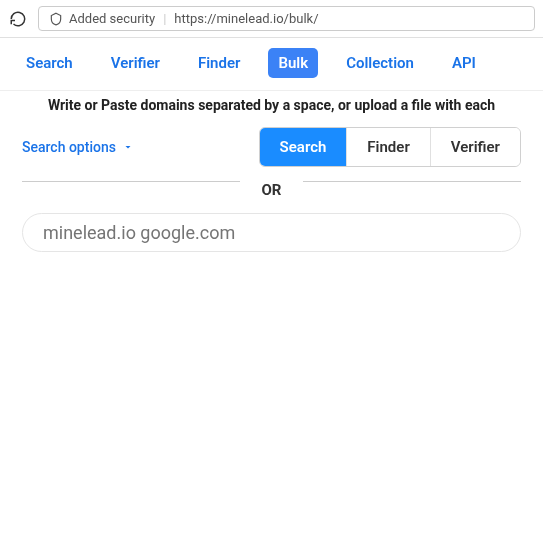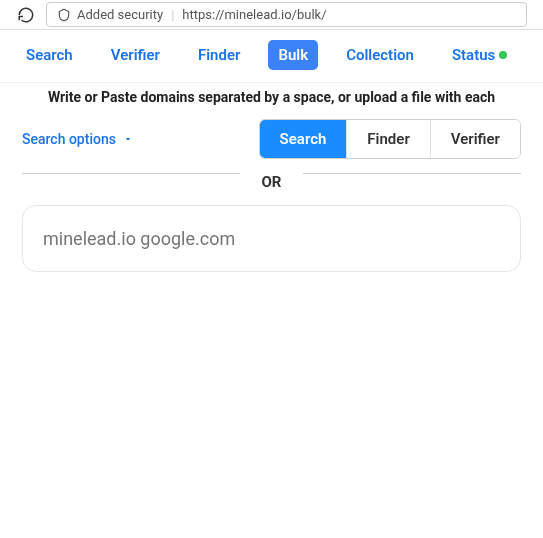--- a/index.html
+++ b/index.html
@@ -1,18 +1,18 @@
 <!DOCTYPE html>
 <html><head>
 <meta charset="utf-8">
 <style>
 * { margin: 0; padding: 0; box-sizing: border-box; font-family: -apple-system, BlinkMacSystemFont, "Segoe UI", Roboto, Arial, sans-serif; }
 body { width: 543px; height: 538px; overflow: hidden; background: #fff; }
 
-.browser-bar { display: flex; align-items: center; padding: 6px 16px; gap: 10px; border-bottom: 1px solid #e0e0e0; height: 30px; }
+.browser-bar { display: flex; align-items: center; padding: 6px 8px; gap: 10px; border-bottom: 1px solid #e0e0e0; height: 38px; }
 .reload-icon { width: 20px; height: 20px; display: flex; align-items: center; justify-content: center; color: #333; cursor: pointer; }
 .url-bar { flex: 1; display: flex; align-items: center; gap: 8px; padding: 4px 10px; border: 1px solid #ccc; border-radius: 4px; background: #fff; font-size: 13px; color: #555; }
 .url-security { display: flex; align-items: center; gap: 6px; color: #555; }
 .url-sep { color: #ccc; }
 .url-text { color: #555; }
 
 .nav-tabs { display: flex; align-items: center; gap: 18px; padding: 10px 16px 12px; border-bottom: 1px solid #eee; font-size: 15px; }
 .nav-tab { color: #1a73e8; font-weight: 600; cursor: pointer; padding: 6px 10px; border-radius: 5px; }
 .nav-tab.active { background: #3b82f6; color: #fff; }
 .status-dot { width: 8px; height: 8px; background: #34c759; border-radius: 50%; display: inline-block; margin-left: 4px; }
@@ -37,21 +37,21 @@
 .arrow-down { color: #fff; }
 
 .dropzone-text { font-size: 24px; font-weight: 700; }
 .dropzone-text .choose { color: #1a8cff; }
 .dropzone-text .drag { color: #9fcfff; }
 
 .or-row { display: flex; align-items: flex-start; gap: 22px; margin: 14px 0; }
 .or-line { flex: 1; height: 1px; background: #ccc; }
 .or-text { font-weight: 700; color: #333; font-size: 15px; }
 
-.domain-input { width: 100%; border: 1px solid #e5e5e5; border-radius: 14px; padding: 22px 20px; font-size: 18px; color: #aaa; background: #fff; }
+.domain-input { width: 100%; border: 1px solid #e5e5e5; border-radius: 20px; padding: 8px 20px; font-size: 18px; color: #aaa; background: #fff; }
 </style>
 </head>
 <body>
 
 <div class="browser-bar">
   <div class="reload-icon">
     <svg width="18" height="18" viewBox="0 0 24 24" fill="none" stroke="#333" stroke-width="2">
         <path d="M3 12a9 9 0 1 1 3 6.7"></path>
         <path d="M3 19v-5h5"></path>
       </svg>
@@ -67,24 +67,20 @@
     <span class="url-text">https://minelead.io/bulk/</span>
   </div>
 </div>
 
 <div class="nav-tabs">
   <span class="nav-tab">Search</span>
   <span class="nav-tab">Verifier</span>
   <span class="nav-tab">Finder</span>
   <span class="nav-tab active">Bulk</span>
   <span class="nav-tab">Collection</span>
-  <span class="nav-tab nav-status">
-    <span>Status</span>
-    <span class="status-dot"></span>
-  </span>
   <span class="nav-tab">API</span>
 
 </div>
 
 <div class="content">
   <div class="instruction">Write or Paste domains separated by a space, or upload a file with each</div>
 
   <div class="options-row">
     <div class="search-options">
       <span>Search options</span>

